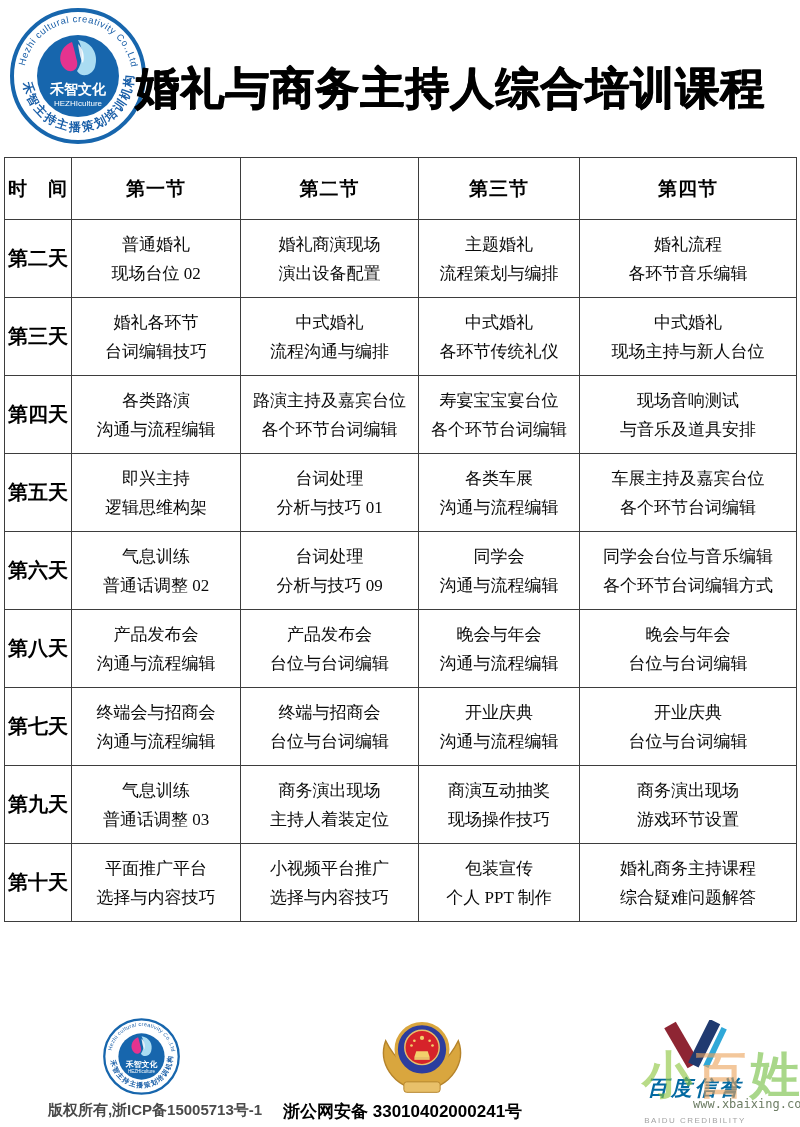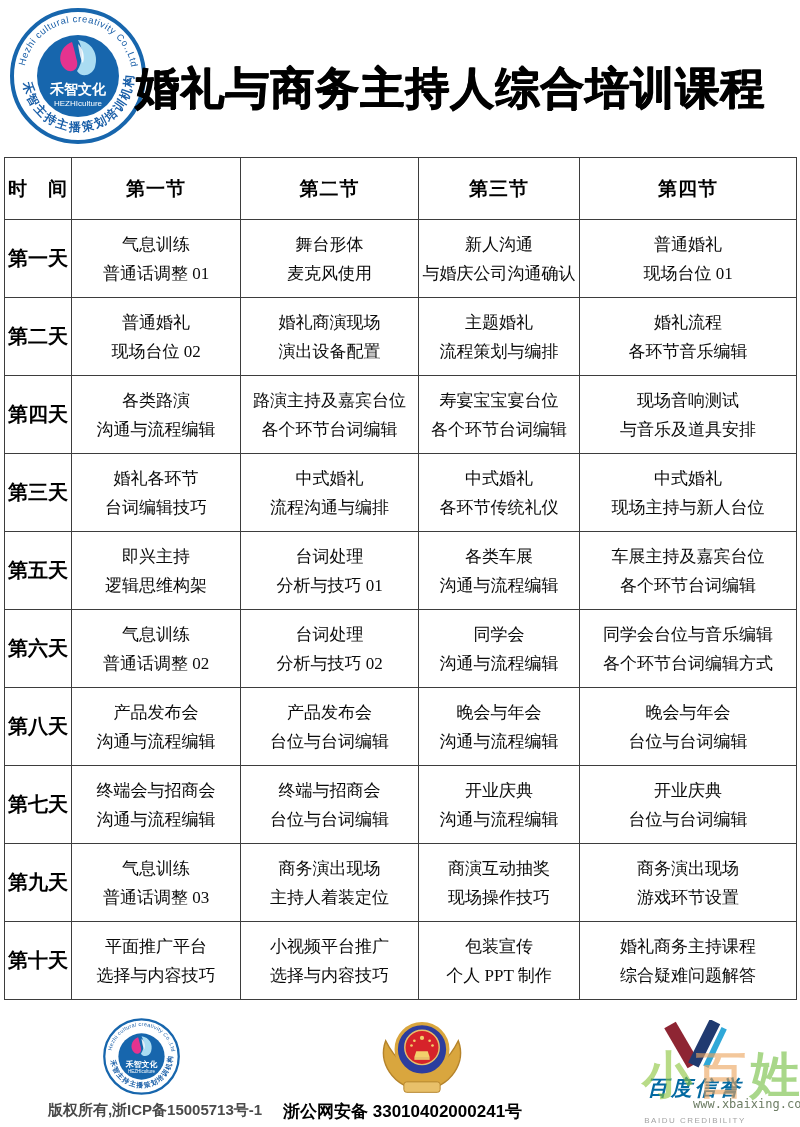--- a/index.html
+++ b/index.html
@@ -109,96 +109,77 @@
       <tr>
         <th>时　间</th>
         <th>第一节</th>
         <th>第二节</th>
         <th>第三节</th>
         <th>第四节</th>
       </tr>
     </thead>
     <tbody>
       <tr>
-        <td class="day">第一天</td>
-        <td>
-            <div class="l">气息训练</div>
-            <div class="l">普通话调整 01</div>
-          </td>
-        <td>
-            <div class="l">舞台形体</div>
-            <div class="l">麦克风使用</div>
-          </td>
-        <td>
-            <div class="l">新人沟通</div>
-            <div class="l">与婚庆公司沟通确认</div>
-          </td>
-        <td>
-            <div class="l">普通婚礼</div>
-            <div class="l">现场台位 01</div>
-          </td>
-      </tr>
-      <tr>
         <td class="day">第二天</td>
         <td>
             <div class="l">普通婚礼</div>
             <div class="l">现场台位 02</div>
           </td>
         <td>
             <div class="l">婚礼商演现场</div>
             <div class="l">演出设备配置</div>
           </td>
         <td>
             <div class="l">主题婚礼</div>
             <div class="l">流程策划与编排</div>
           </td>
         <td>
             <div class="l">婚礼流程</div>
             <div class="l">各环节音乐编辑</div>
           </td>
       </tr>
       <tr>
+        <td class="day">第三天</td>
+        <td>
+            <div class="l">婚礼各环节</div>
+            <div class="l">台词编辑技巧</div>
+          </td>
+        <td>
+            <div class="l">中式婚礼</div>
+            <div class="l">流程沟通与编排</div>
+          </td>
+        <td>
+            <div class="l">中式婚礼</div>
+            <div class="l">各环节传统礼仪</div>
+          </td>
+        <td>
+            <div class="l">中式婚礼</div>
+            <div class="l">现场主持与新人台位</div>
+          </td>
+      </tr>
+      <tr>
         <td class="day">第四天</td>
         <td>
             <div class="l">各类路演</div>
             <div class="l">沟通与流程编辑</div>
           </td>
         <td>
             <div class="l">路演主持及嘉宾台位</div>
             <div class="l">各个环节台词编辑</div>
           </td>
         <td>
             <div class="l">寿宴宝宝宴台位</div>
             <div class="l">各个环节台词编辑</div>
           </td>
         <td>
             <div class="l">现场音响测试</div>
             <div class="l">与音乐及道具安排</div>
           </td>
       </tr>
       <tr>
-        <td class="day">第三天</td>
-        <td>
-            <div class="l">婚礼各环节</div>
-            <div class="l">台词编辑技巧</div>
-          </td>
-        <td>
-            <div class="l">中式婚礼</div>
-            <div class="l">流程沟通与编排</div>
-          </td>
-        <td>
-            <div class="l">中式婚礼</div>
-            <div class="l">各环节传统礼仪</div>
-          </td>
-        <td>
-            <div class="l">中式婚礼</div>
-            <div class="l">现场主持与新人台位</div>
-          </td>
-      </tr>
-      <tr>
         <td class="day">第五天</td>
         <td>
             <div class="l">即兴主持</div>
             <div class="l">逻辑思维构架</div>
           </td>
         <td>
             <div class="l">台词处理</div>
             <div class="l">分析与技巧 01</div>
           </td>
         <td>
@@ -211,21 +192,21 @@
           </td>
       </tr>
       <tr>
         <td class="day">第六天</td>
         <td>
             <div class="l">气息训练</div>
             <div class="l">普通话调整 02</div>
           </td>
         <td>
             <div class="l">台词处理</div>
-            <div class="l">分析与技巧 02</div>
+            <div class="l">分析与技巧 09</div>
           </td>
         <td>
             <div class="l">同学会</div>
             <div class="l">沟通与流程编辑</div>
           </td>
         <td>
             <div class="l">同学会台位与音乐编辑</div>
             <div class="l">各个环节台词编辑方式</div>
           </td>
       </tr>

